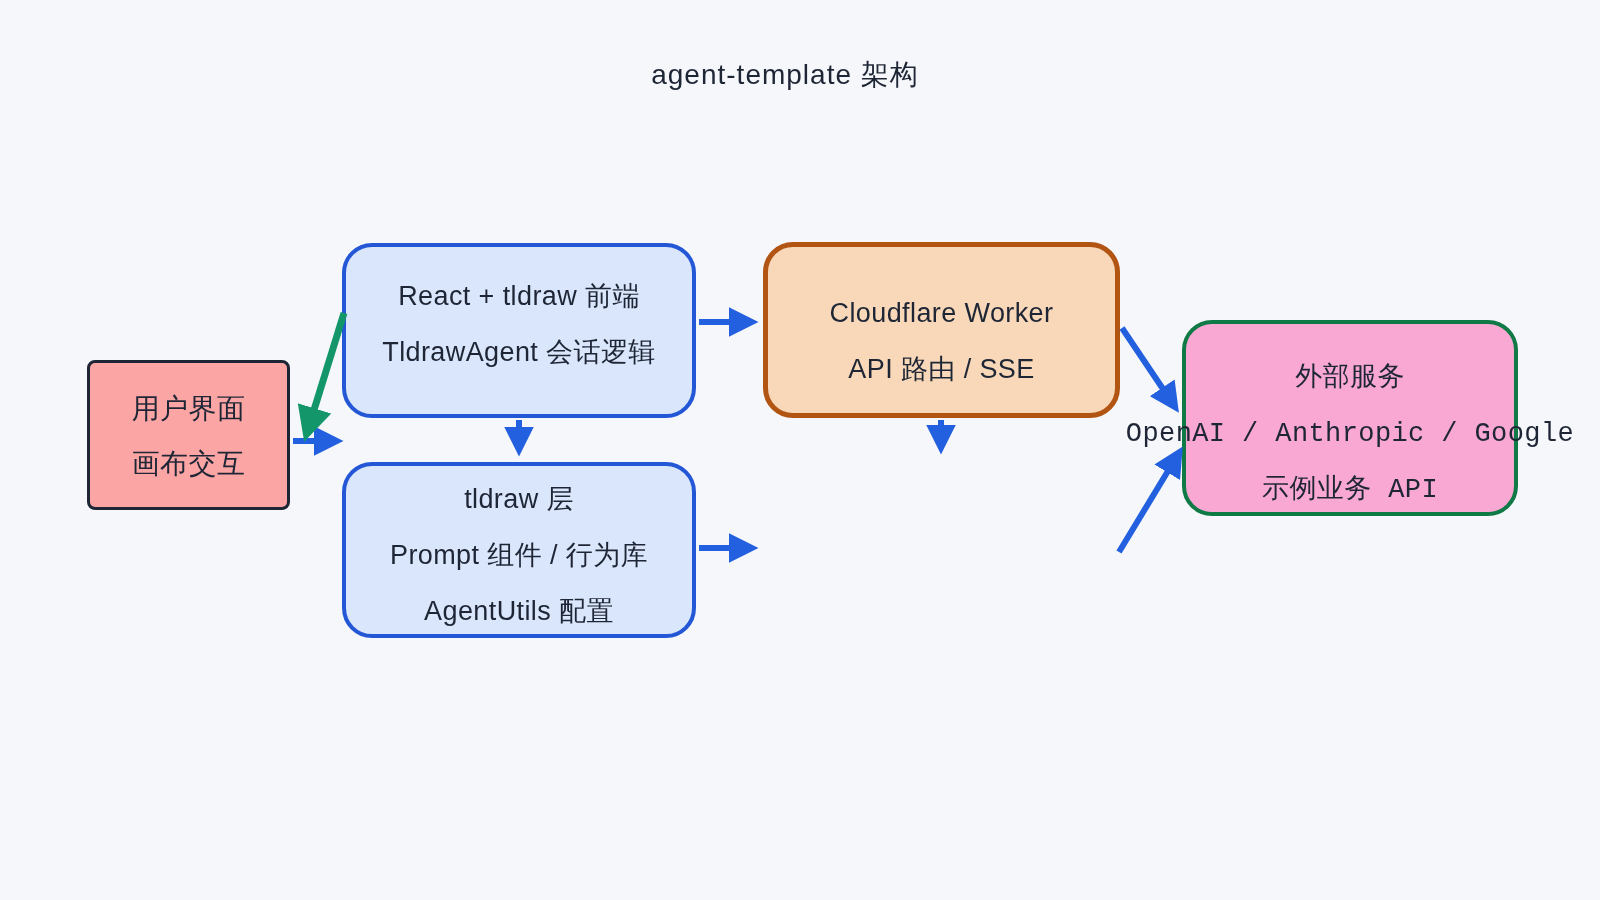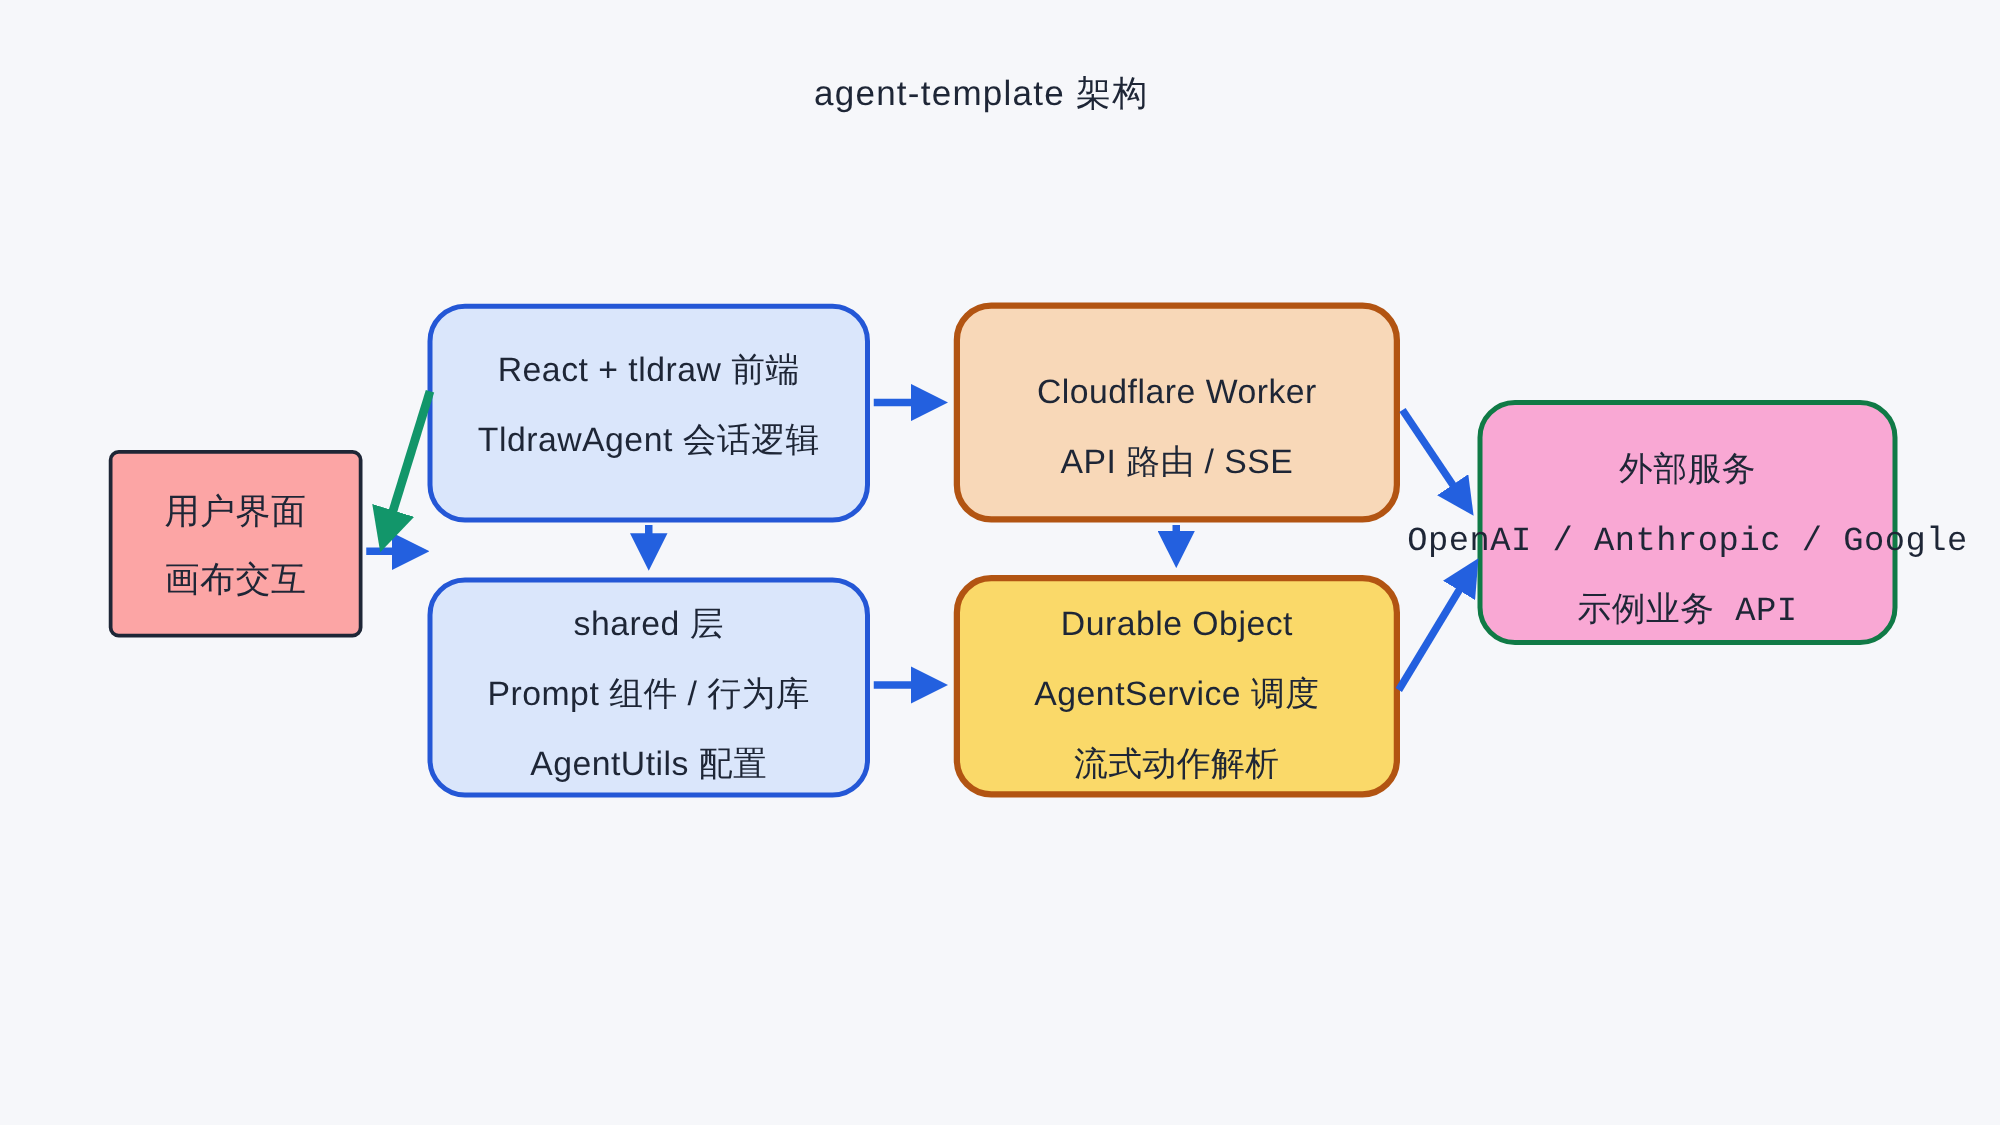--- a/index.html
+++ b/index.html
@@ -87,30 +87,25 @@
     <div class="line">React + tldraw 前端</div>
     <div class="line">TldrawAgent 会话逻辑</div>
   </div>
 
   <div class="node node-worker">
     <div class="line">Cloudflare Worker</div>
     <div class="line">API 路由 / SSE</div>
   </div>
 
   <div class="node node-shared">
-    <div class="line">shared 层</div>
+    <div class="line">tldraw 层</div>
     <div class="line">Prompt 组件 / 行为库</div>
     <div class="line">AgentUtils 配置</div>
   </div>
 
-  <div class="node node-durable">
-    <div class="line">Durable Object</div>
-    <div class="line">AgentService 调度</div>
-    <div class="line">流式动作解析</div>
-  </div>
 
   <div class="node node-external">
     <div class="line">外部服务</div>
     <div class="line">OpenAI / Anthropic / Google</div>
     <div class="line">示例业务 API</div>
   </div>
 
   <svg class="arrows" width="1600" height="900" viewBox="0 0 1600 900">
     <defs>
       <marker id="head-blue" viewBox="0 0 10 10" refX="0.5" refY="5" markerWidth="5" markerHeight="5" orient="auto">

